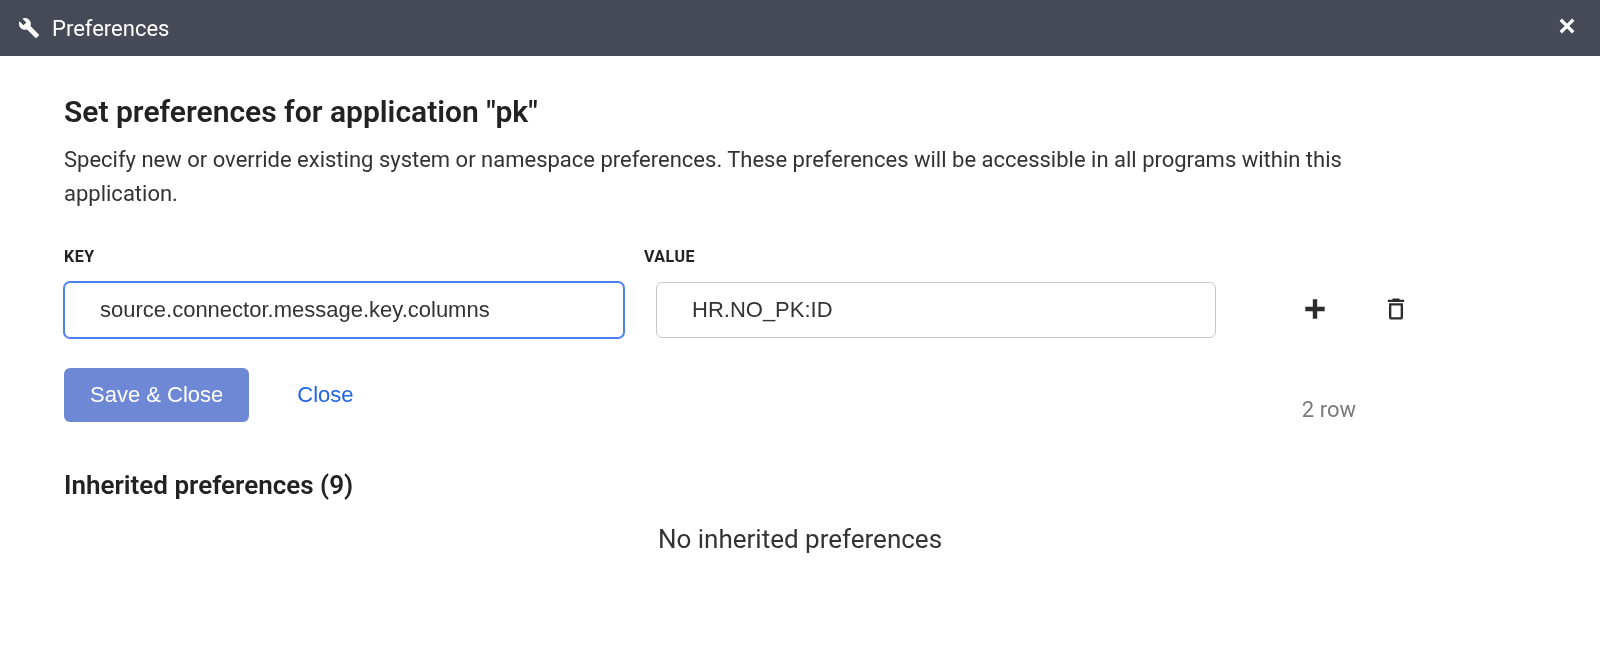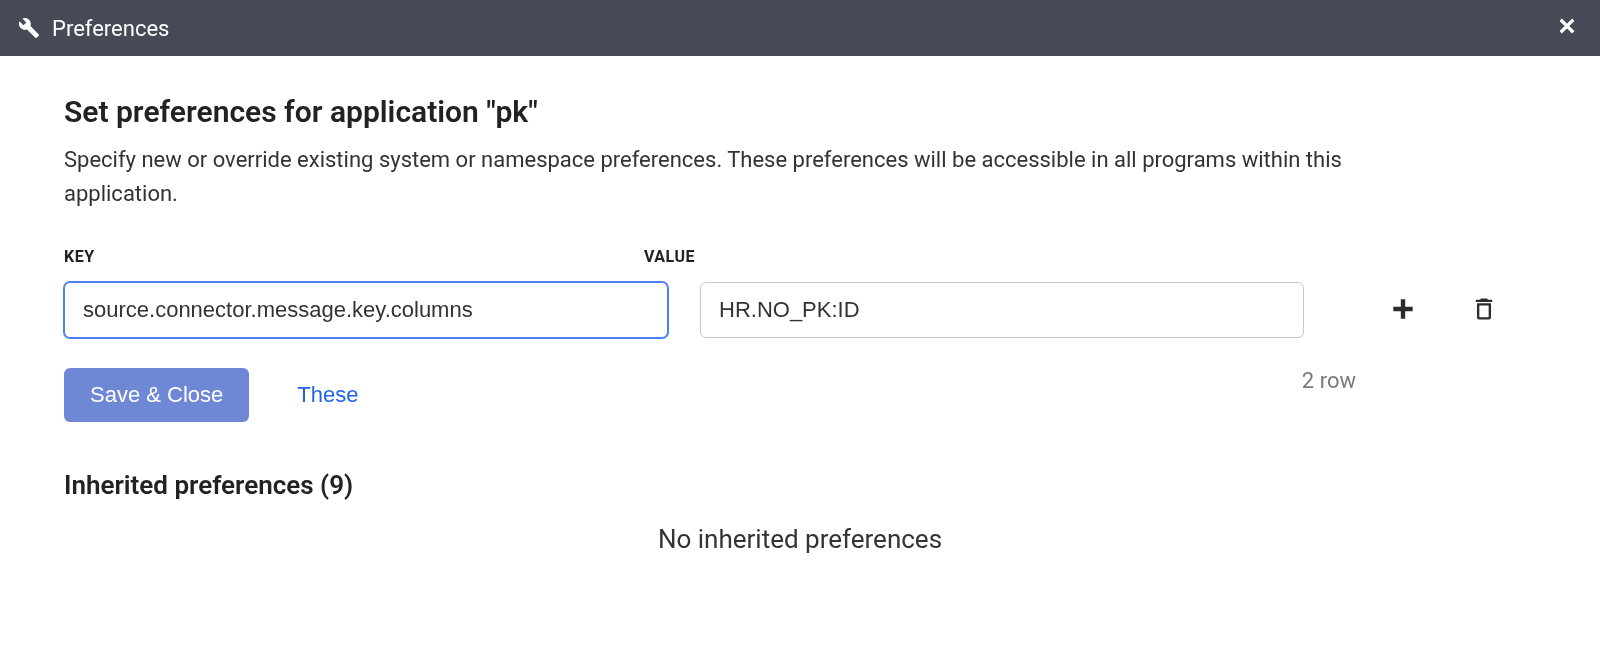--- a/index.html
+++ b/index.html
@@ -74,25 +74,25 @@
     .kv-row {
       display: flex;
       align-items: center;
       gap: 32px;
       margin-bottom: 30px;
     }
     .kv-input {
       height: 56px;
       border: 1px solid #c9c9c9;
       border-radius: 6px;
-      padding: 0 18px;
+      padding: 0 35px;
       font-size: 22px;
       color: #333;
       background: #fff;
-      width: 604px;
+      width: 560px;
       outline: none;
     }
     .kv-input.focused {
       border-color: #4a80f0;
       box-shadow: 0 0 0 1px #4a80f0;
     }
     .row-actions {
       display: flex;
       align-items: center;
       gap: 44px;
@@ -103,21 +103,21 @@
       border: none;
       cursor: pointer;
       padding: 4px;
       color: #2c2c2c;
       display: flex;
       align-items: center;
       justify-content: center;
     }
     .footer-row {
       display: flex;
-      align-items: flex-start;
+      align-items: flex-end;
       justify-content: space-between;
       margin-bottom: 48px;
       padding-right: 180px;
     }
     .footer-left {
       display: flex;
       align-items: center;
       gap: 48px;
     }
     .btn-primary {
@@ -207,20 +207,20 @@
             <rect x="13.5" y="10" width="1.5" height="8" fill="#fff"></rect>
           </svg>
         </span>
       </button>
     </div>
   </div>
 
   <div class="footer-row">
     <div class="footer-left">
       <button class="btn-primary">Save &amp; Close</button>
-      <button class="link-btn">These</button>
+      <button class="link-btn">Close</button>
     </div>
     <span class="row-count">2 row</span>
   </div>
 
   <h2 class="section-title">Inherited preferences (9)</h2>
   <div class="empty-msg">No inherited preferences</div>
 </div>
 
 </body></html>

